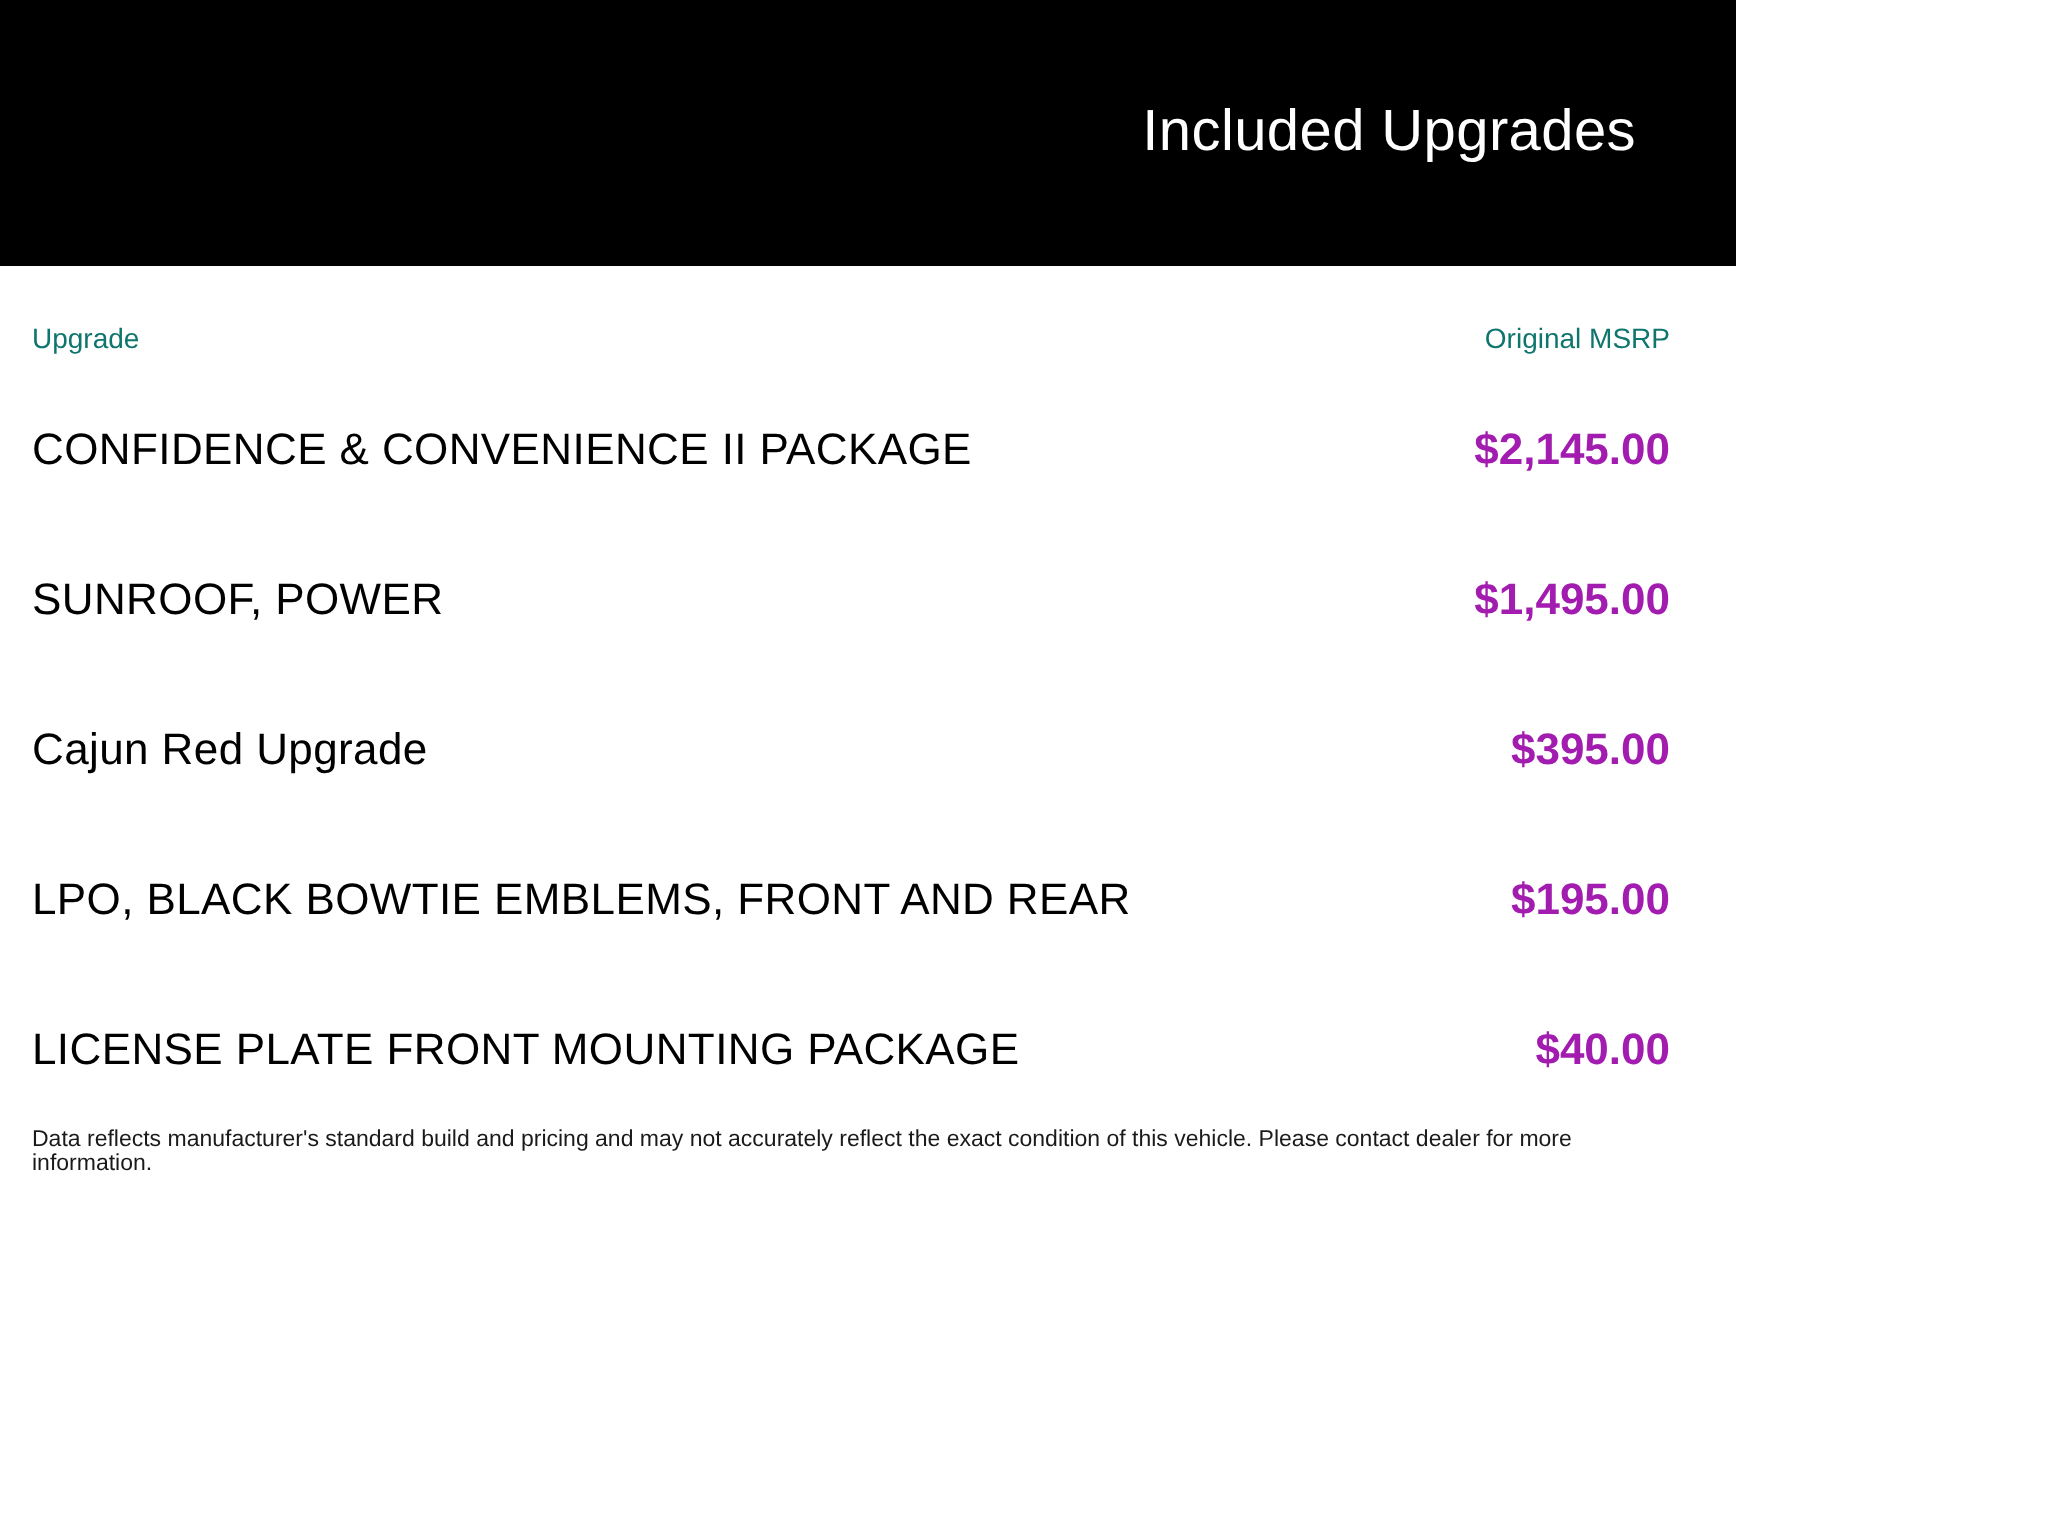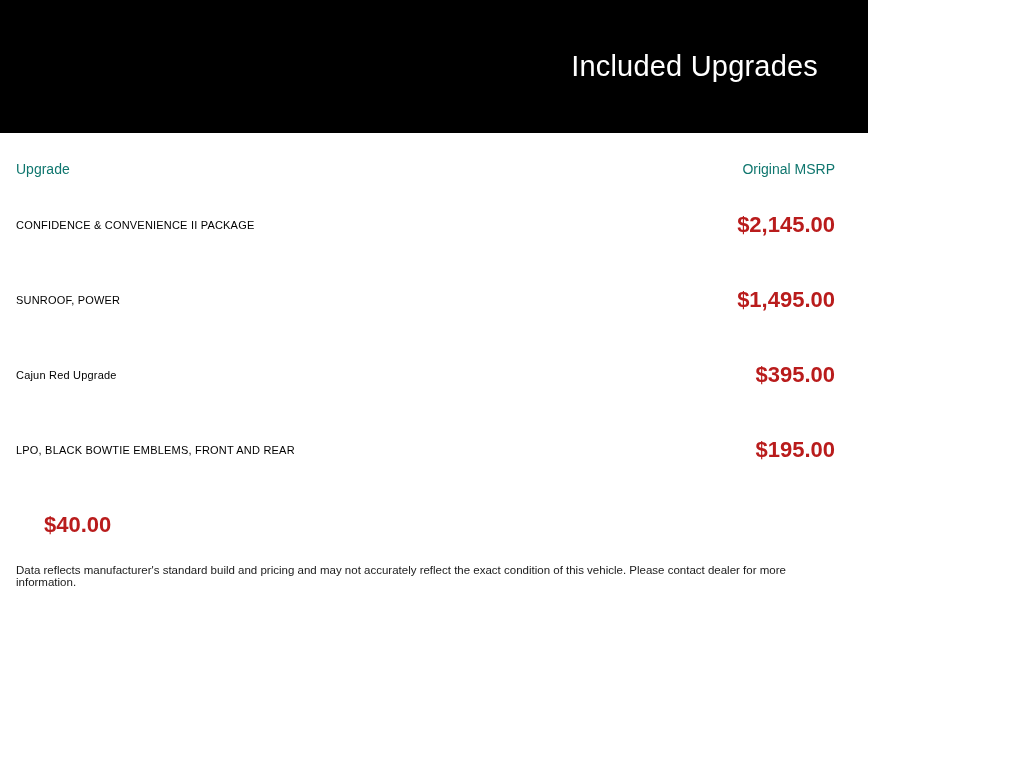--- a/index.html
+++ b/index.html
@@ -40,29 +40,28 @@
     font-size: 14px;
     padding: 28px 0 10px 0;
   }
   .upgrade-row {
     display: flex;
     justify-content: space-between;
     align-items: center;
     height: 75px;
   }
   .row-label {
-    font-size: 11px;
+    font-size: 22px;
     color: #000000;
     letter-spacing: 0.2px;
   }
   .row-price {
     font-size: 22px;
     font-weight: 700;
-    color: #b91c1c;
-    margin-left: 28px;
+    color: #a21caf;
   }
   .disclaimer {
     font-size: 11.5px;
     color: #1a1a1a;
     padding-top: 2px;
   }
 </style>
 </head>
 <body>
 
@@ -95,20 +94,21 @@
       <span class="row-label">Cajun Red Upgrade</span>
       <span class="row-price">$395.00</span>
     </div>
 
     <div class="upgrade-row">
       <span class="row-label">LPO, BLACK BOWTIE EMBLEMS, FRONT AND REAR</span>
       <span class="row-price">$195.00</span>
     </div>
 
     <div class="upgrade-row">
+      <span class="row-label">LICENSE PLATE FRONT MOUNTING PACKAGE</span>
       <span class="row-price">$40.00</span>
     </div>
 
     <div class="disclaimer">Data reflects manufacturer's standard build and pricing and may not accurately reflect the exact condition of this vehicle. Please contact dealer for more information.</div>
 
   </div>
 
 </div>
 
 </body></html>

